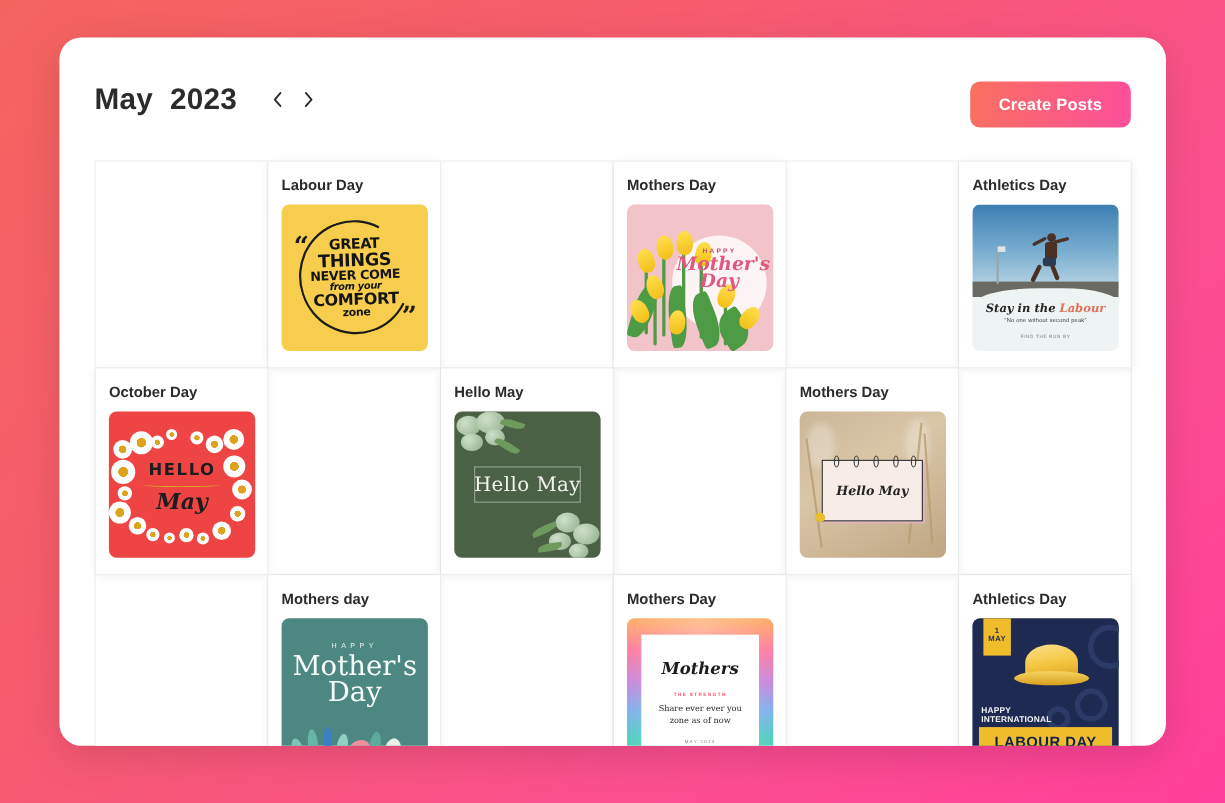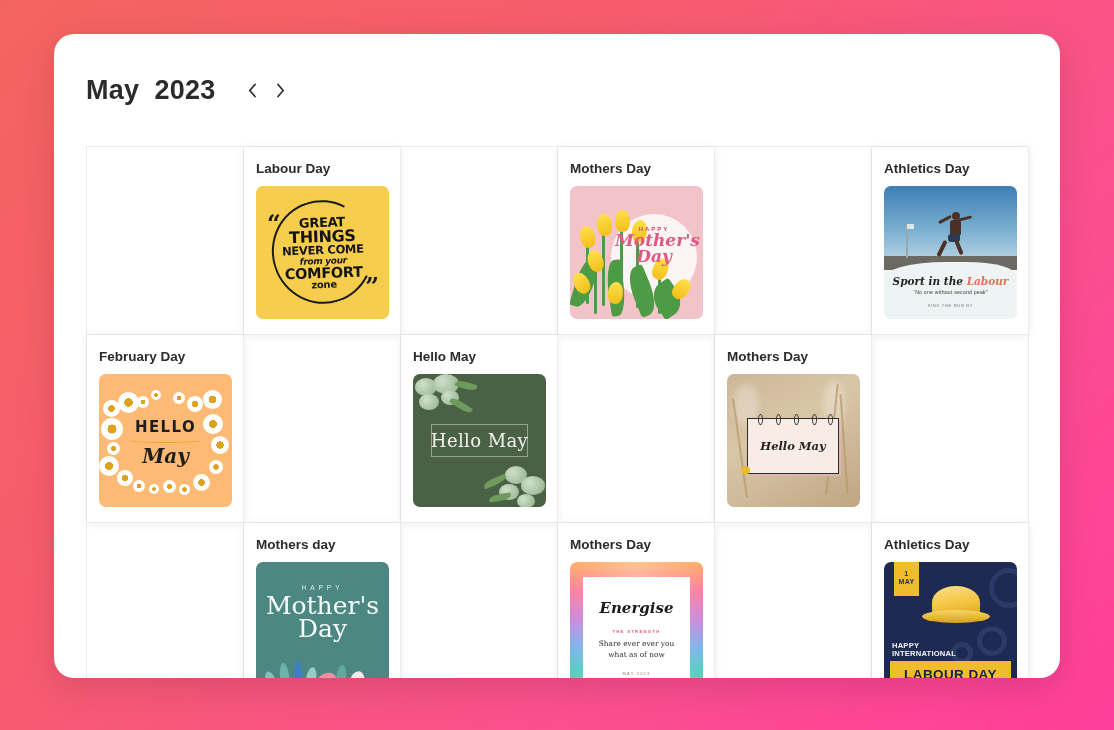--- a/index.html
+++ b/index.html
@@ -229,21 +229,21 @@
   .art-runner .cap2 {
     position: absolute; left: 0; right: 0; top: 103px; text-align: center;
     font-size: 5.2px; color: #3b3b3b; letter-spacing: 0.2px;
   }
   .art-runner .cap3 {
     position: absolute; left: 0; right: 0; top: 117px; text-align: center;
     font-size: 4.2px; color: #7c7c7c; letter-spacing: 0.6px;
   }
 
   
-  .art-daisy { background: #fdba74; }
+  .art-daisy { background: #ef4444; }
   .art-daisy .hello {
     position: absolute; left: 0; right: 0; top: 44px; text-align: center;
     font-family: "DejaVu Sans", sans-serif; font-size: 15px;
     letter-spacing: 1.4px; color: #1d1d1d; font-weight: bold;
   }
   .art-daisy .swash {
     position: absolute; left: 30px; top: 64px; width: 72px; height: 5px;
     border-bottom: 1.6px solid #d8ae27; border-radius: 50%;
   }
   .art-daisy .may {
@@ -412,20 +412,21 @@
             </svg>
           </div>
           <div class="nav-chevron">
             <svg width="9" height="15" viewBox="0 0 9 15" fill="none">
               <path d="M2 1.5L7.2 7.5L2 13.5" stroke="currentColor" stroke-width="1.7" stroke-linecap="round" stroke-linejoin="round"></path>
             </svg>
           </div>
         </div>
       </div>
 
+      <button id="create-posts-button">Create Posts</button>
     </div>
 
     <div id="calendar-grid">
 
       <div class="calendar-cell"></div>
 
       <div class="calendar-cell has-post">
         <div class="post-label">Labour Day</div>
         <div class="post-thumb art-quote-yellow">
           <div class="ring"></div>
@@ -492,29 +493,29 @@
             <div class="ab" style="left:14px; top:0;   width:8px;  height:8px; border-radius:50%;"></div>
             <div class="ab" style="left:12px; top:8px; width:11px; height:16px;"></div>
             <div class="ab" style="left:0px;  top:6px; width:14px; height:3px; transform:rotate(-28deg);"></div>
             <div class="ab" style="left:20px; top:5px; width:14px; height:3px; transform:rotate(-14deg);"></div>
             <div class="ab" style="left:10px; top:22px;width:12px; height:8px; background:#2c3a52;"></div>
             <div class="ab" style="left:2px;  top:28px;width:4px;  height:17px; transform:rotate(26deg);"></div>
             <div class="ab" style="left:19px; top:28px;width:4px;  height:15px; transform:rotate(-22deg);"></div>
           </div>
           <div class="foam"></div>
           <div class="cap1">
-            <span>Sport in the </span><span class="accent">Labour</span>
+            <span>Stay in the </span><span class="accent">Labour</span>
           </div>
           <div class="cap2">“No one without second peak”</div>
           <div class="cap3">FIND THE RUN BY</div>
         </div>
       </div>
 
       <div class="calendar-cell has-post">
-        <div class="post-label">February Day</div>
+        <div class="post-label">October Day</div>
         <div class="post-thumb art-daisy">
           <div class="daisy" style="left:4px;  top:26px; width:17px; height:17px;"></div>
           <div class="daisy" style="left:19px; top:18px; width:21px; height:21px;"></div>
           <div class="daisy" style="left:38px; top:22px; width:12px; height:12px;"></div>
           <div class="daisy" style="left:52px; top:16px; width:10px; height:10px;"></div>
           <div class="daisy" style="left:74px; top:18px; width:12px; height:12px;"></div>
           <div class="daisy" style="left:88px; top:22px; width:16px; height:16px;"></div>
           <div class="daisy" style="left:104px;top:16px; width:19px; height:19px;"></div>
           <div class="daisy" style="left:2px;  top:44px; width:22px; height:22px;"></div>
           <div class="daisy" style="left:8px;  top:68px; width:13px; height:13px;"></div>
@@ -605,25 +606,25 @@
           </div>
         </div>
       </div>
 
       <div class="calendar-cell"></div>
 
       <div class="calendar-cell has-post">
         <div class="post-label">Mothers Day</div>
         <div class="post-thumb art-rainbow">
           <div class="inner">
-            <div class="energise">Energise</div>
+            <div class="energise">Mothers</div>
             <div class="tiny-red">THE STRENGTH</div>
             <div class="body">
               <div>Share ever ever you</div>
-              <div>what as of now</div>
+              <div>zone as of now</div>
             </div>
             <div class="foot">MAY  2023</div>
           </div>
         </div>
       </div>
 
       <div class="calendar-cell"></div>
 
       <div class="calendar-cell has-post">
         <div class="post-label">Athletics Day</div>

